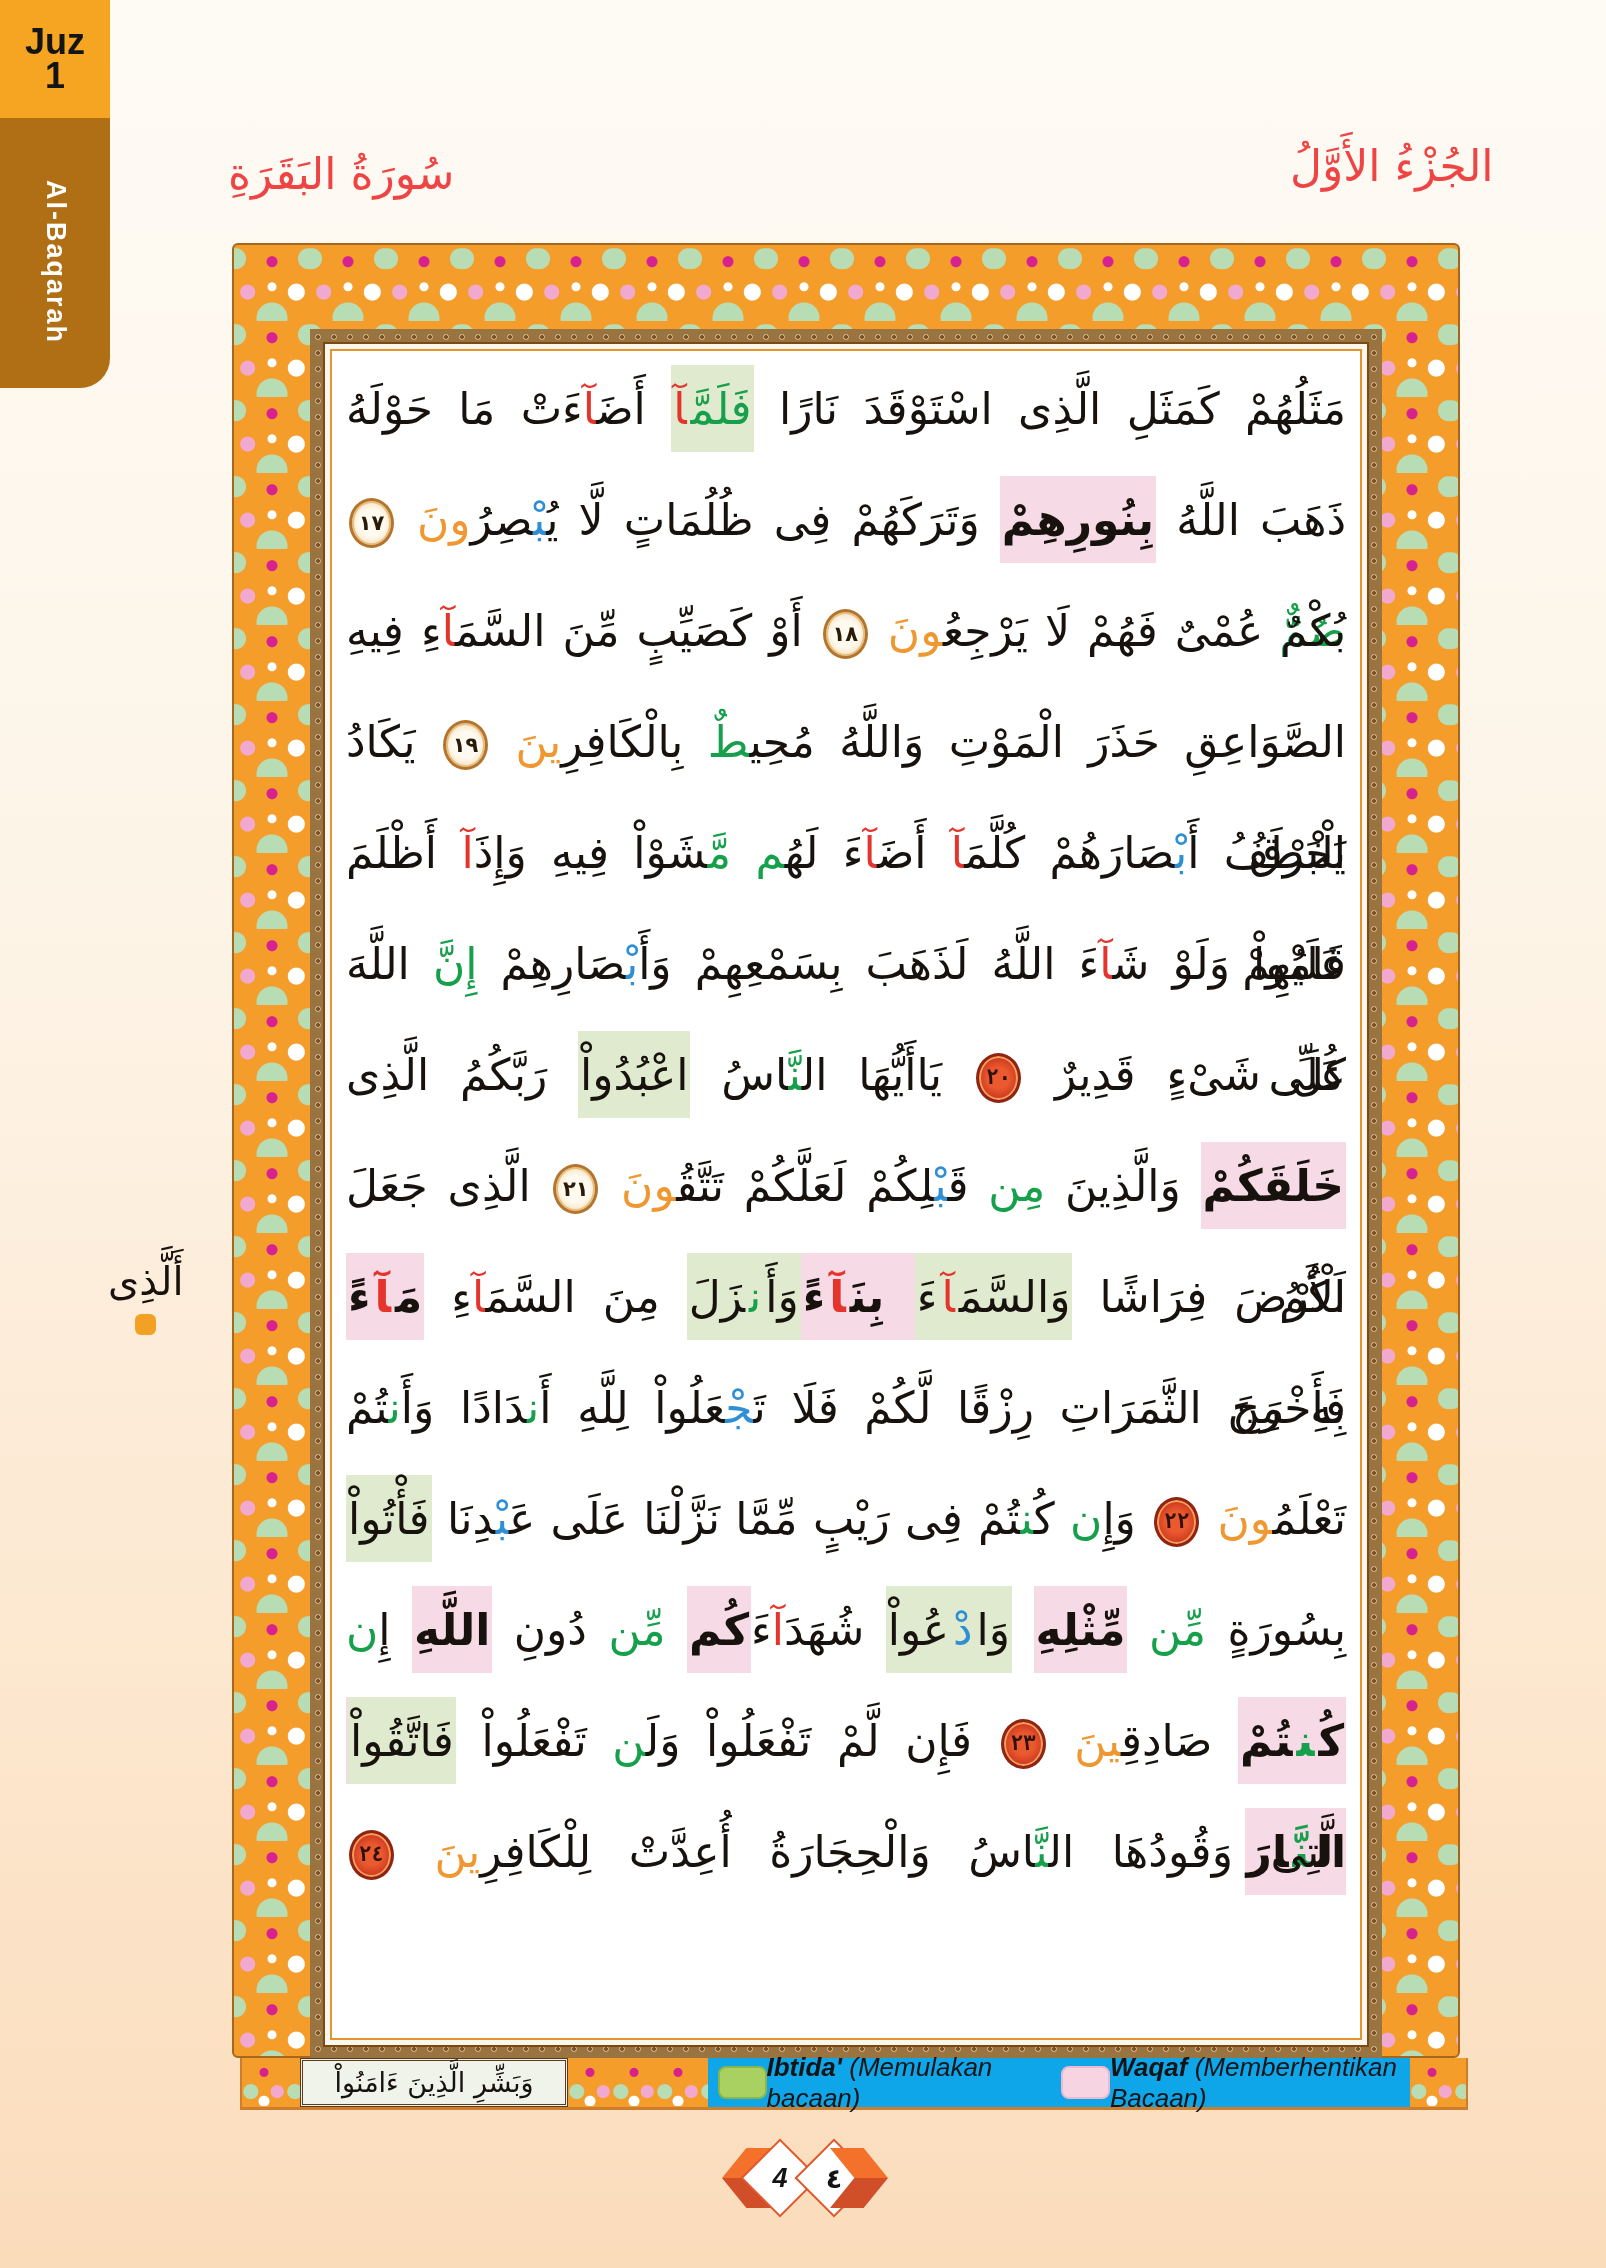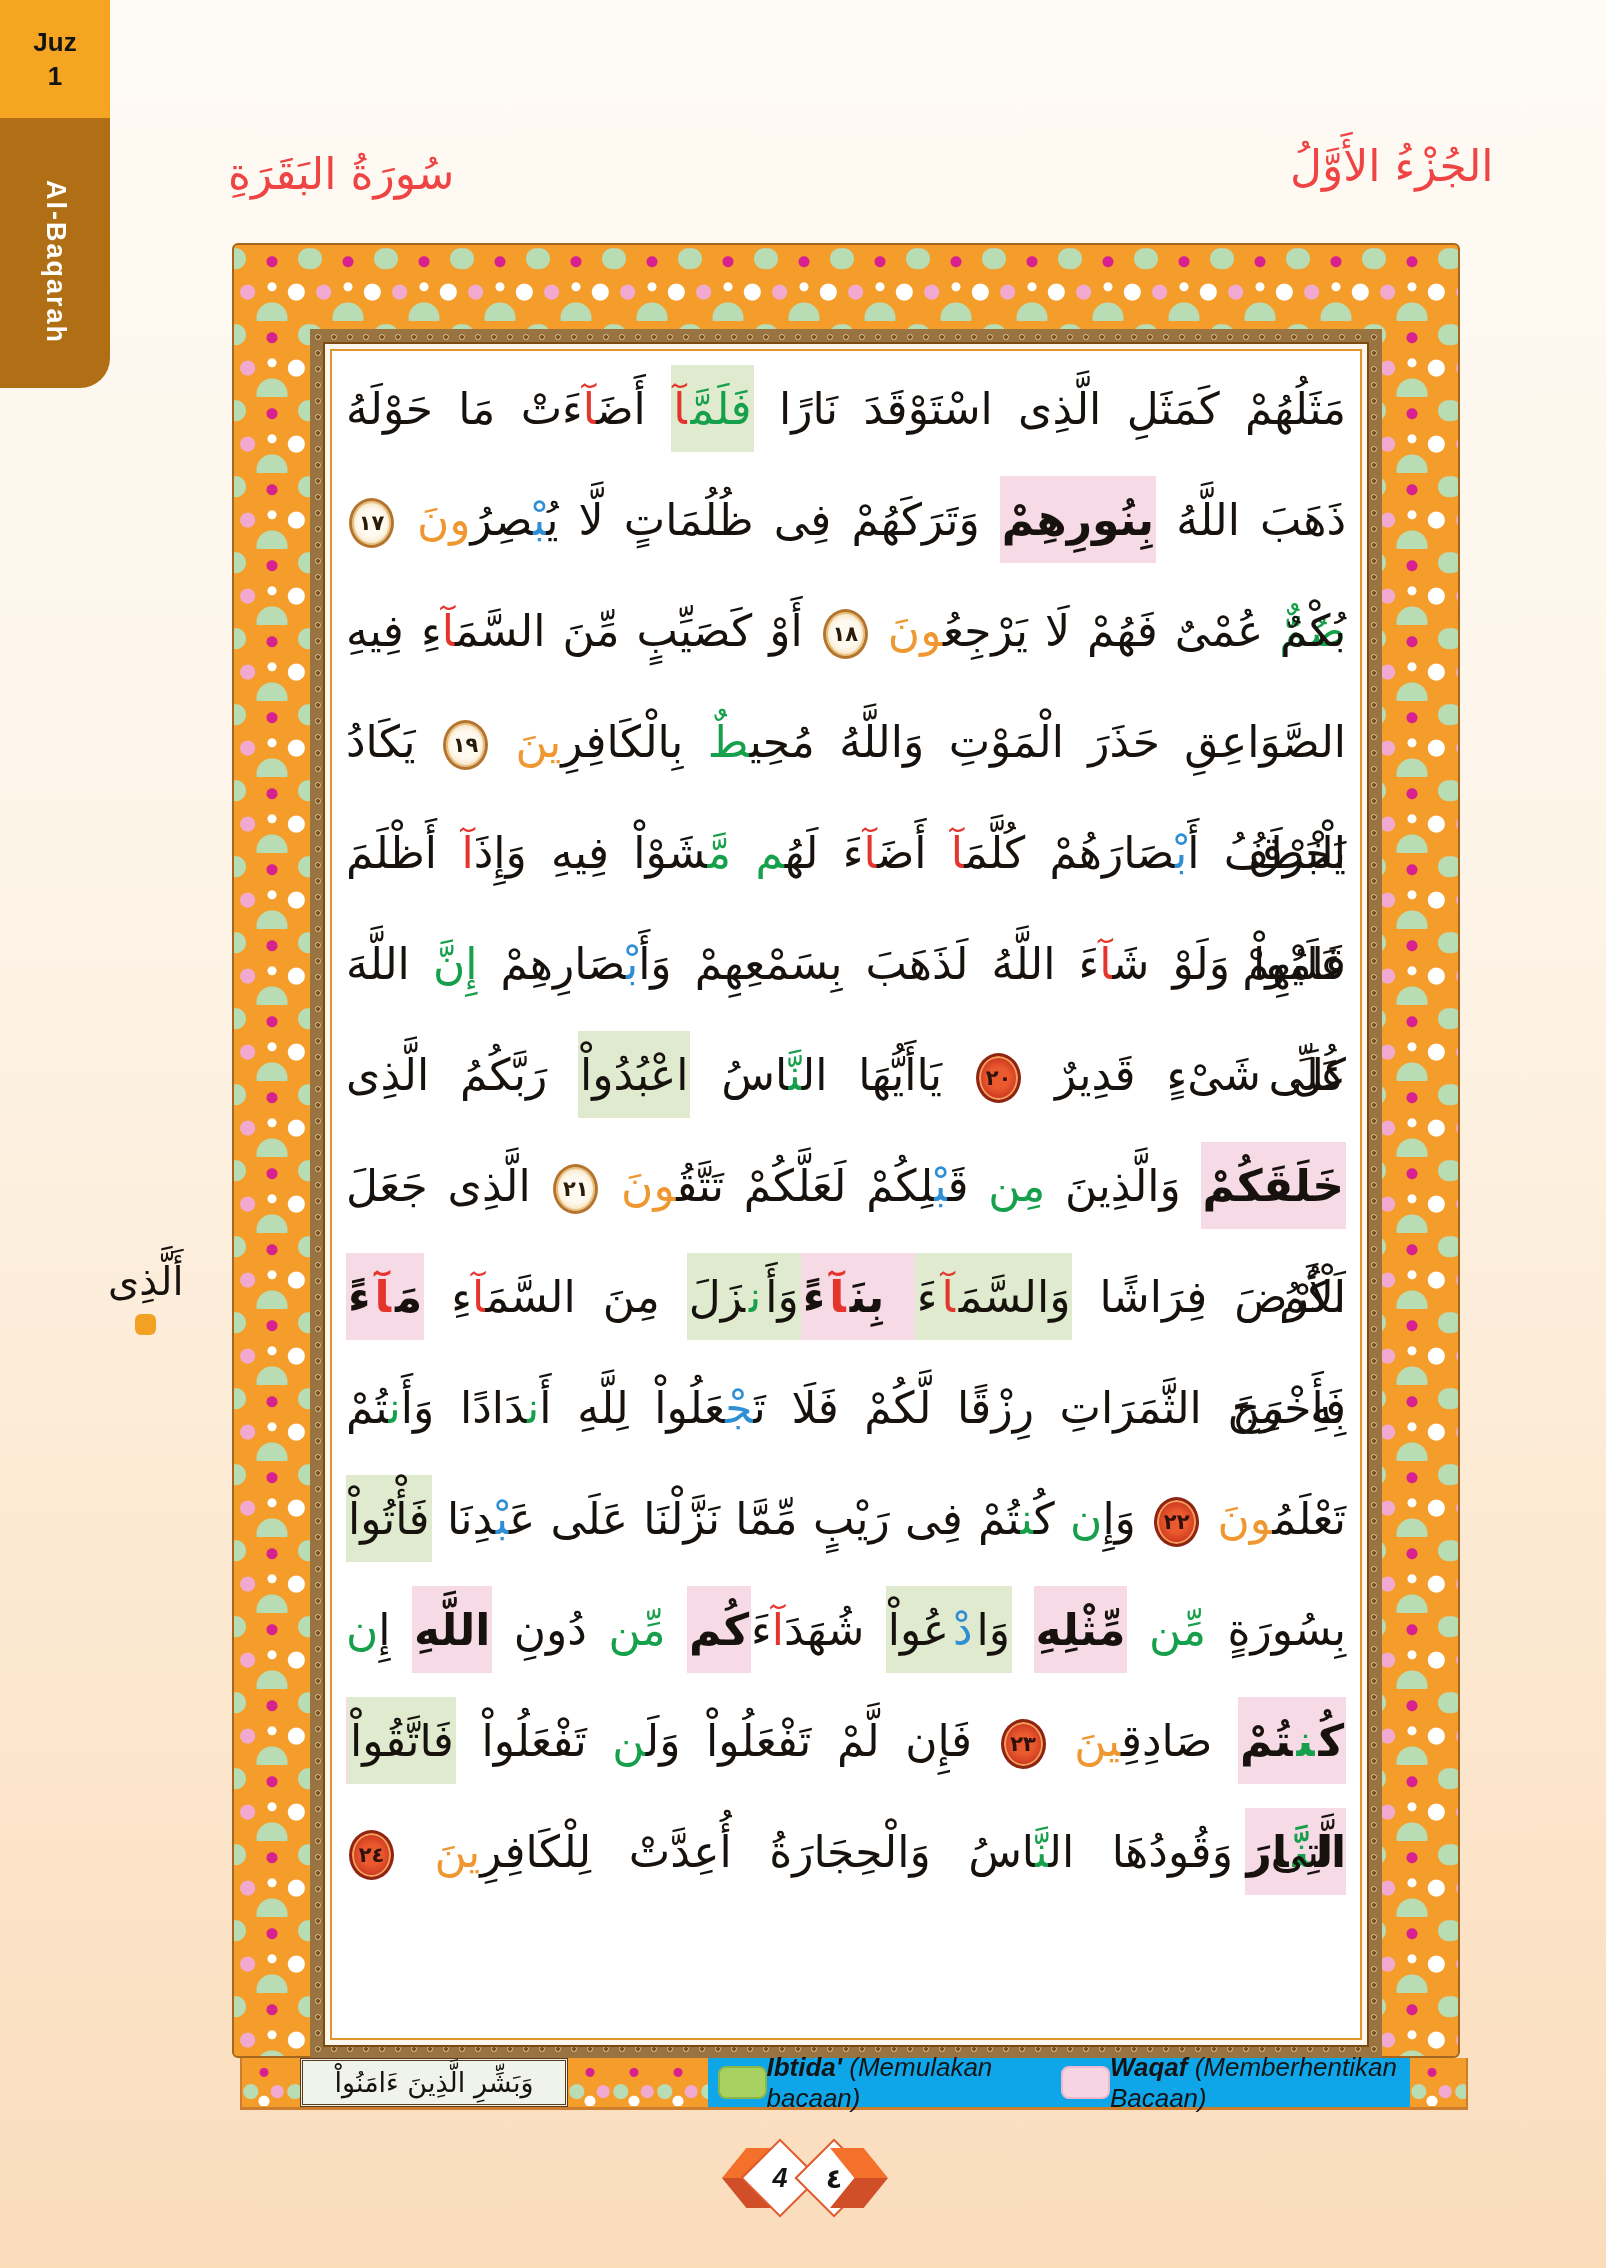--- a/index.html
+++ b/index.html
@@ -7,21 +7,21 @@
   body {
     position:relative; overflow:hidden;
     font-family:"DejaVu Sans", sans-serif;
     background:linear-gradient(180deg,#fefbf5 0%,#fdf4e7 40%,#fce4c9 82%,#fadcbb 100%);
   }
 
   
   .tab { position:absolute; left:0; top:0; width:110px; }
   .tab-juz { height:118px; background:#f6a522; display:flex; flex-direction:column;
     align-items:center; justify-content:center; font-family:"Liberation Sans",sans-serif;
-    font-weight:bold; color:#141414; font-size:26px; line-height:34px; }
+    font-weight:bold; color:#141414; font-size:36px; line-height:34px; }
   .tab-surah { height:270px; background:#b06f15; border-radius:0 0 30px 0;
     display:flex; align-items:center; justify-content:center; }
   .tab-surah span { writing-mode:vertical-rl; color:#ffffff; font-family:"Liberation Sans",sans-serif;
     font-weight:bold; font-size:27px; letter-spacing:2px; padding-top:18px; }
 
   
   .hdr { position:absolute; color:#ef4444; font-size:44px; direction:rtl; white-space:nowrap; }
   .hdr-right { top:140px; left:1290px; }
   .hdr-left  { top:148px; left:228px; }
 
@@ -55,21 +55,21 @@
   .c-k { color:#17120d; } .c-r { color:#e5342c; } .c-g { color:#17a04b; }
   .c-b { color:#2f8fd4; } .c-o { color:#ef9730; }
   .hl-g { background:#dfeacf; padding:18px 2px; }
   .hl-p { background:#f6dbe6; padding:18px 2px;font-weight:bold; }
   .verse { display:inline-flex; align-items:center; justify-content:center;
     width:45px; height:50px; border-radius:50%; font-size:21px; font-weight:bold;
     vertical-align:middle; margin:0 3px; direction:ltr; }
   .v-tan { background:radial-gradient(circle,#fffaf0 45%,#f7e3c0 75%); border:3px solid #b5742c;
     box-shadow:0 0 0 2px #e7c183 inset; color:#2a1a08; }
   .v-red { background:radial-gradient(circle,#ea5a2e 35%,#c62f1d 80%); border:3px solid #8f2413;
-    box-shadow:0 0 0 2px #f2a05c inset; color:#30100a; }
+    box-shadow:0 0 0 2px #f2a05c inset; color:#30100a;font-family:Liberation Mono, monospace; }
 
   
   .margin-note { position:absolute; left:108px; top:1258px; display:flex; align-items:center; gap:10px;flex-direction:column; }
   .margin-word { font-size:40px; color:#17120d; direction:rtl; }
   .margin-bullet { width:21px; height:21px; background:#f2a125; border-radius:6px; }
 
   
   .footer-strip { position:absolute; left:240px; top:2058px; width:1228px; height:52px;
     background:#0ea5e9; border-left:2px solid #cd7d2e; border-right:2px solid #cd7d2e;
     border-bottom:3px solid #cd7d2e; display:flex; align-items:stretch; }

